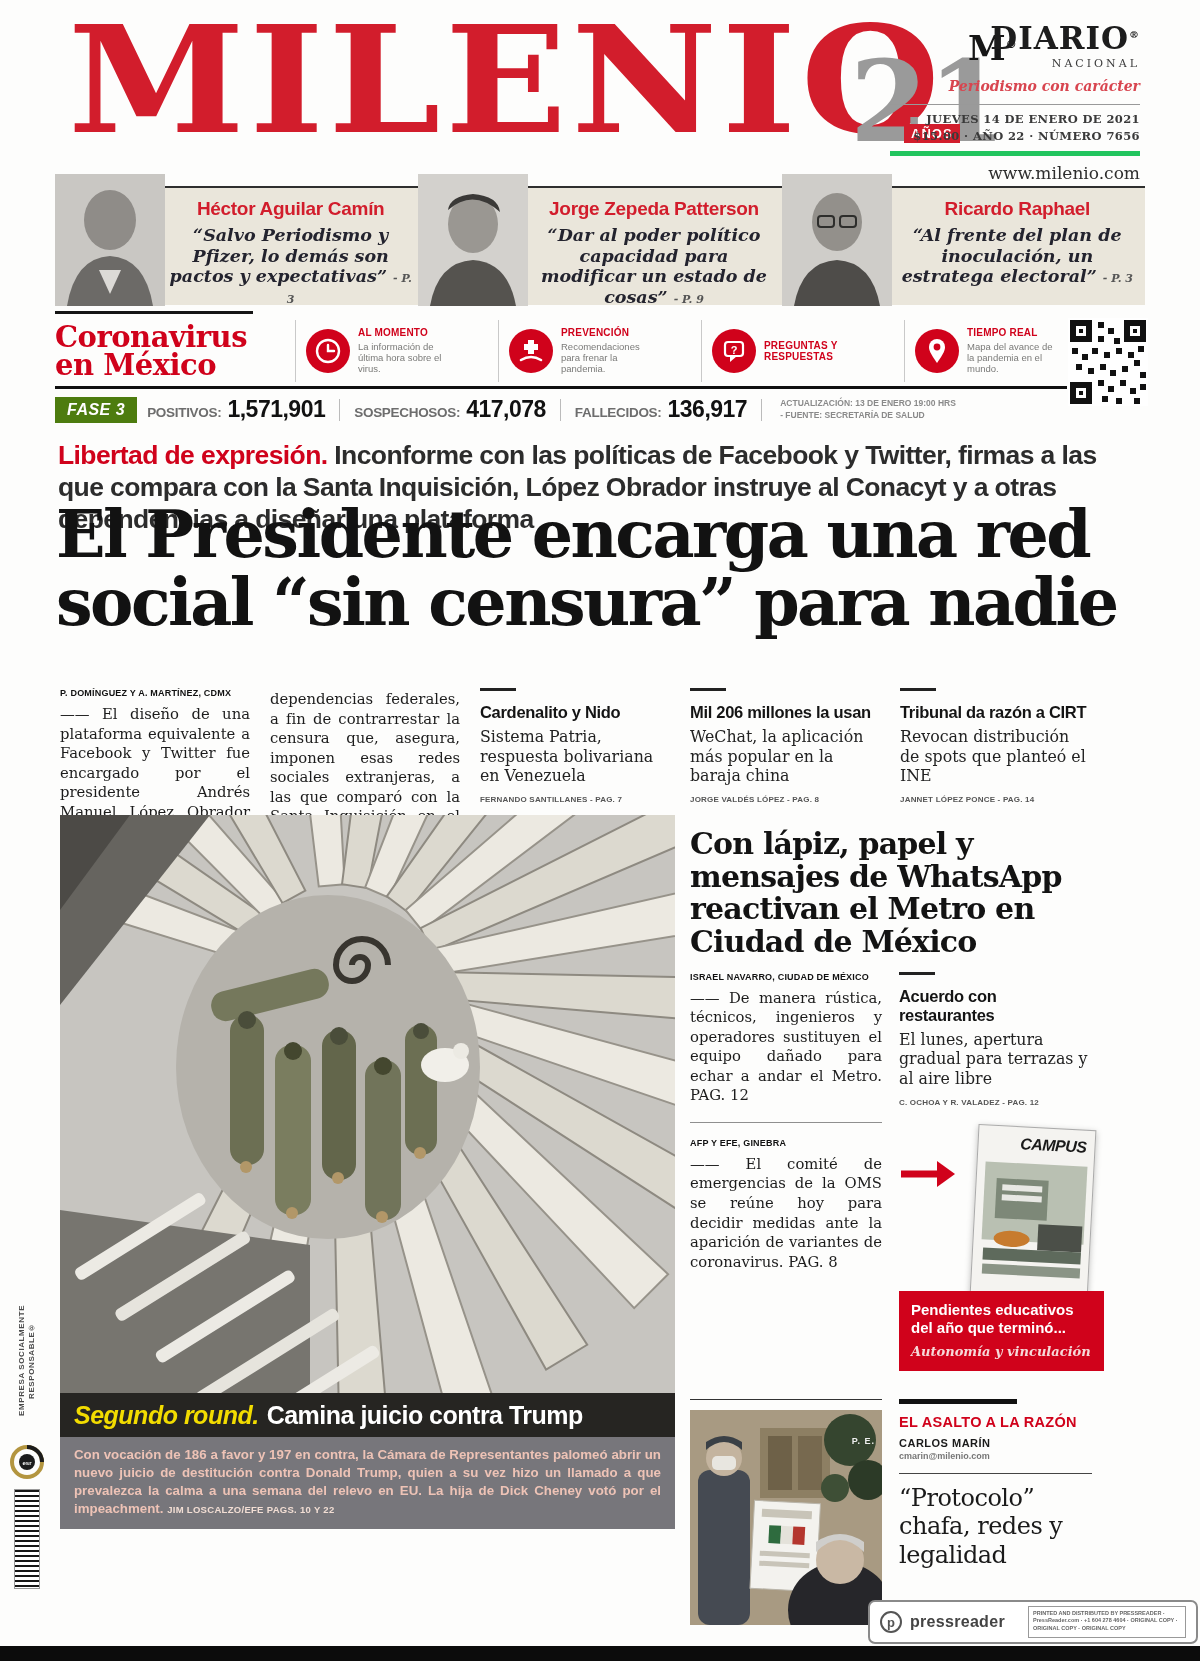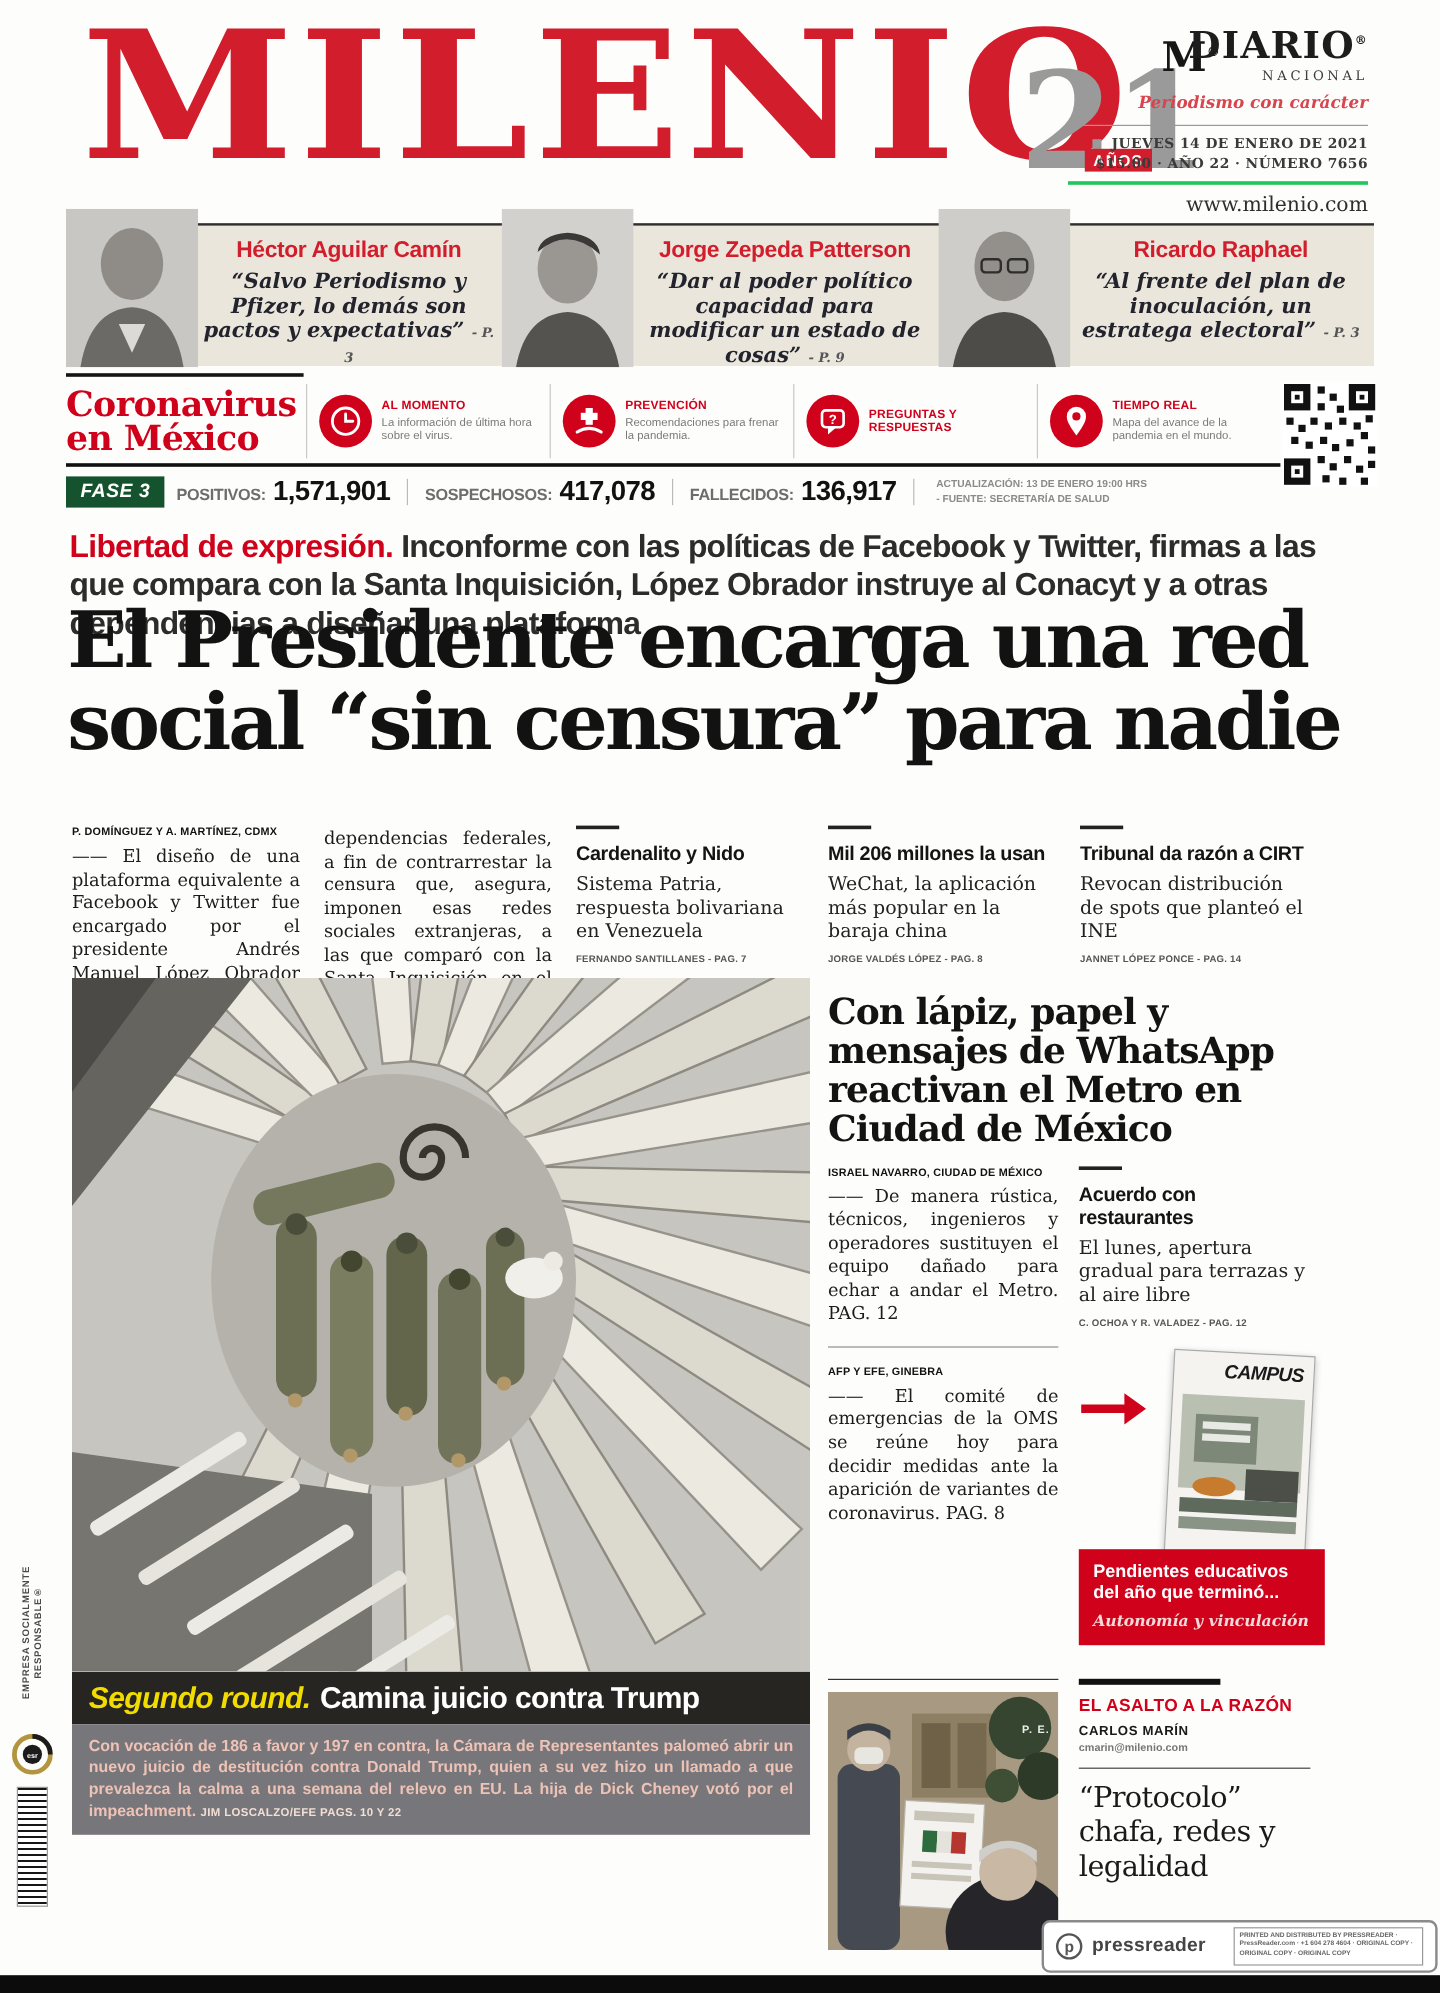--- a/index.html
+++ b/index.html
@@ -23,53 +23,53 @@
   .mmark sup { font-size:11px; }
   .mast-right { position:absolute; right:0; top:6px; width:250px; text-align:right; }
   .edition { font-family:"DejaVu Serif",serif; font-weight:bold; font-size:31px; color:#1d1d1d; letter-spacing:1px; }
   .edition sup { font-size:10px; }
   .edition-sub { font-family:"DejaVu Serif",serif; font-size:11px; letter-spacing:3px; color:#3c3c3c; margin-top:1px; }
   .slogan { font-family:"DejaVu Serif",serif; font-style:italic; font-weight:bold;
             color:#d8454f; font-size:14px; margin-top:8px; }
   .dateblock { border-top:1px solid #999; margin-top:10px; padding-top:7px;
                font-size:11.5px; font-weight:bold; color:#3a3a3a; letter-spacing:.4px; font-family:"DejaVu Serif",serif;}
   .dateblock div+div { margin-top:3px; }
-  .website { border-top:3px solid #22c55e; margin-top:8px; padding-top:7px;
+  .website { border-top:5px solid #22c55e; margin-top:8px; padding-top:7px;
              font-family:"DejaVu Serif",serif; font-size:17px; color:#2e2e2e; }
 
   
   .colstrip { top:186px; left:55px; width:1090px; height:119px; background:#eae6db;
               border-top:2.5px solid #2f2f2f; display:flex; }
   .colgroup { display:flex; flex:1; align-items:flex-start; }
   .headshot { width:110px; height:132px; margin-top:-14px; flex:none; }
   .coltext { text-align:center; padding:10px 6px 0 4px; flex:1; }
   .colname { color:#d21d2c; font-weight:bold; font-size:19px; letter-spacing:-0.3px; }
   .colquote { font-family:"DejaVu Serif",serif; font-style:italic; font-weight:bold;
               color:#23232e; font-size:17.5px; line-height:1.18; margin-top:5px; }
   .colpage { font-size:11px; font-weight:bold; color:#555; font-style:italic; }
 
   
-  .covid { top:318px; left:55px; width:1012px; height:66px; display:flex; align-items:center; }
+  .covid { top:318px; left:55px; width:1012px; height:66px; display:flex; align-items:center;gap:40px; }
   .covid-title { width:200px; position:relative; }
   .covid-topline { position:absolute; top:-12px; left:0; width:198px; height:3px; background:#151515; }
   .covid-title div { font-family:"DejaVu Serif",serif; font-weight:bold; color:#d0021b;
                      font-size:29px; line-height:.98; letter-spacing:-0.5px; }
   .covitem { display:flex; align-items:center; gap:8px; border-left:1px solid #c9c9c9;
              padding:2px 8px 2px 10px; flex:1; height:62px; }
   .covitem:first-of-type { border-left:none; }
   .covicon { width:44px; height:44px; border-radius:50%; background:#d0021b; flex:none;
              display:flex; align-items:center; justify-content:center; }
   .covtext { min-width:0; }
   .covlabel { color:#d0021b; font-weight:bold; font-size:10px; letter-spacing:.2px; line-height:1.15; }
   .covdesc { color:#7a7a78; font-size:9.5px; line-height:1.18; margin-top:2px; }
 
   
   .stats { top:386px; left:55px; width:1012px; height:40px; border-top:3px solid #101010;
            display:flex; align-items:center; gap:10px; padding-top:4px; }
-  .fase { background:#14532d; color:#fff; font-weight:bold; font-style:italic;
+  .fase { background:#4d7c0f; color:#fff; font-weight:bold; font-style:italic;
           font-size:16px; padding:4px 12px; letter-spacing:.5px; flex:none; }
   .stat { display:flex; align-items:baseline; gap:6px; }
   .slabel { color:#6d6d6d; font-weight:bold; font-size:13.5px; letter-spacing:-0.3px; }
   .snum { color:#111; font-weight:bold; font-size:23px; letter-spacing:-0.5px; }
   .statsep { width:1px; height:22px; background:#bbb; margin:0 4px; }
   .update { font-size:8.5px; color:#8a8a8a; font-weight:bold; line-height:1.3; padding-left:4px; }
 
   .qr { top:318px; left:1068px; width:80px; height:88px; }
 
   

